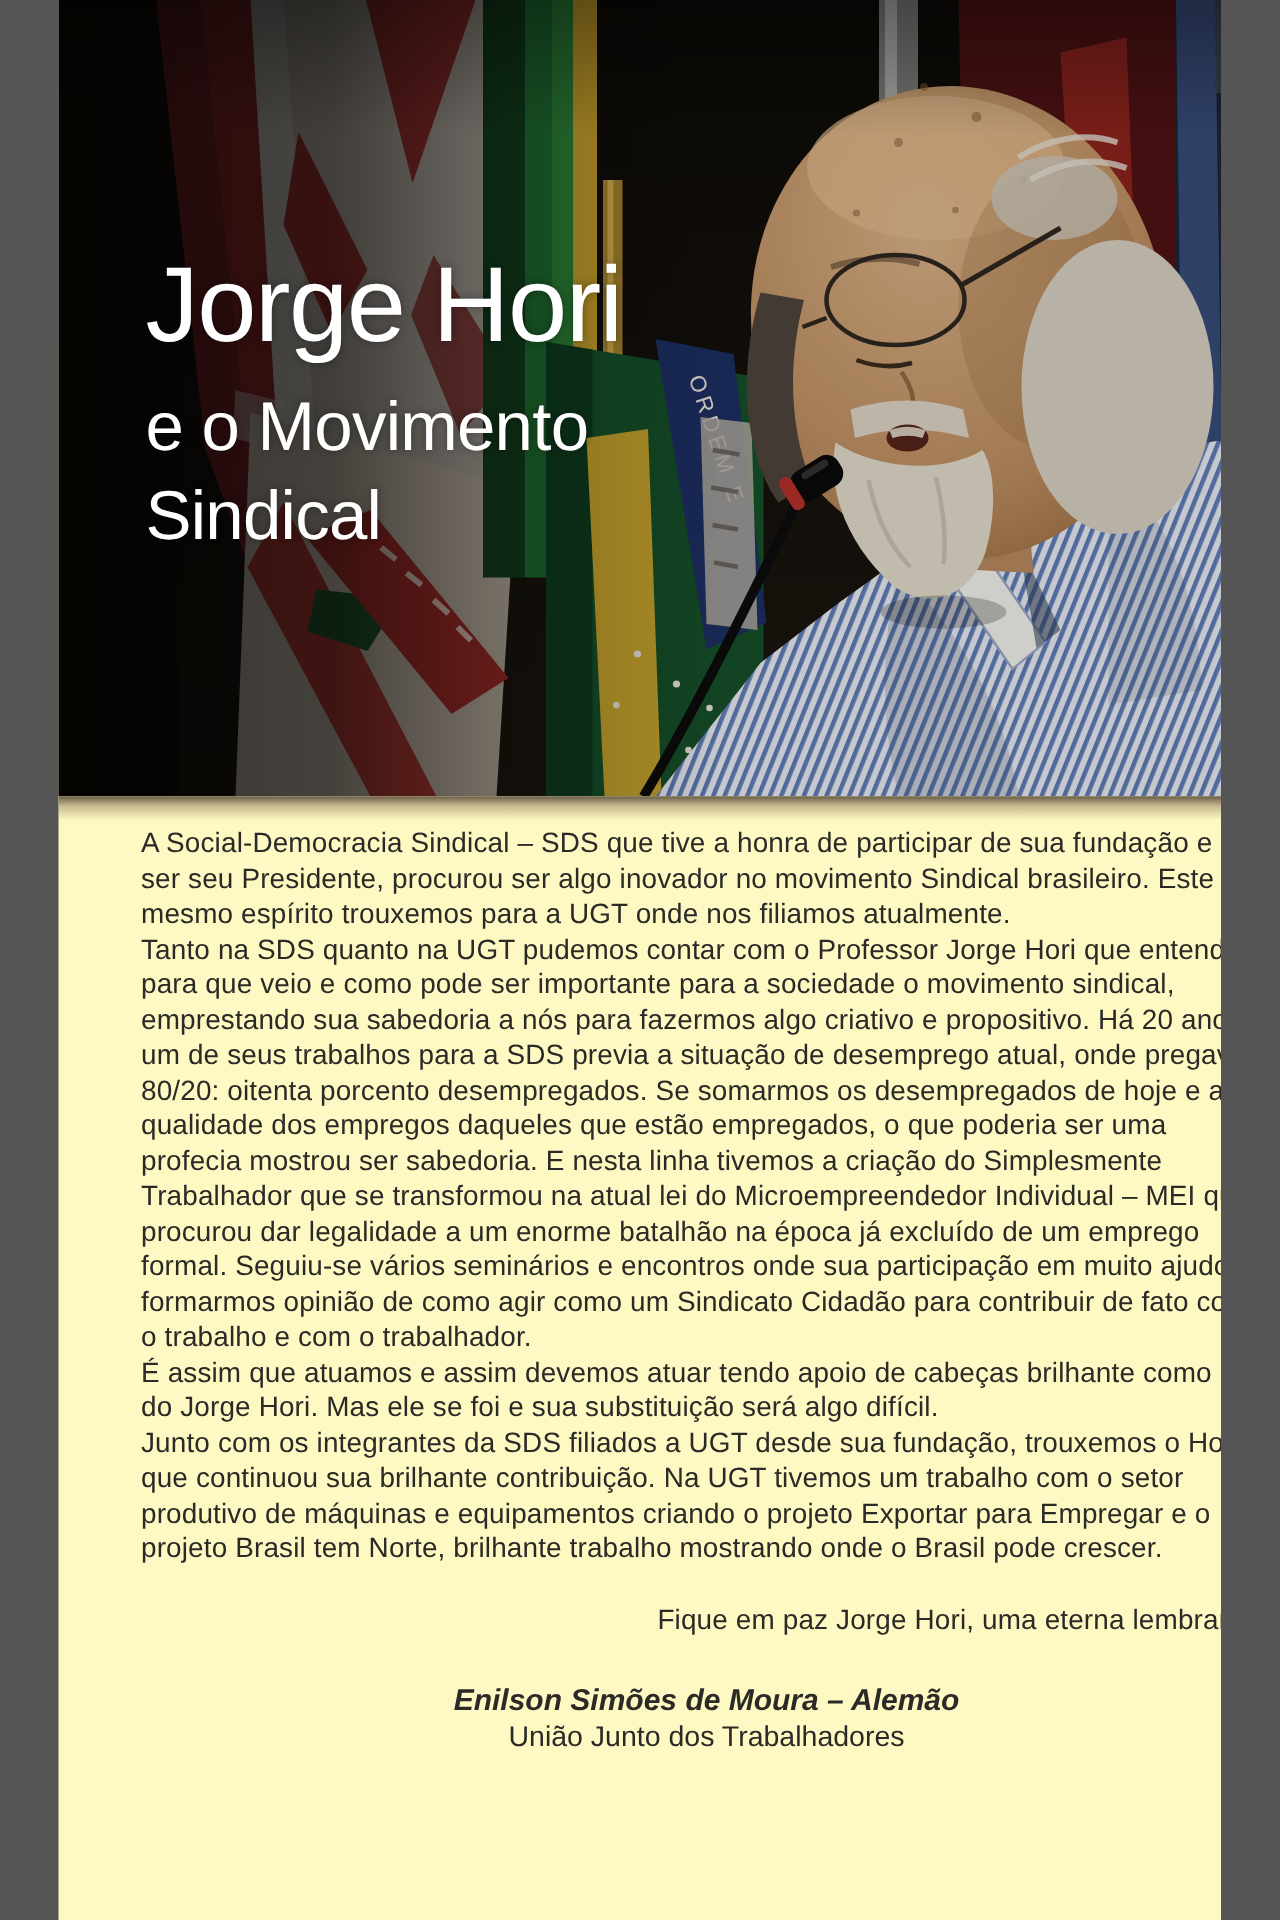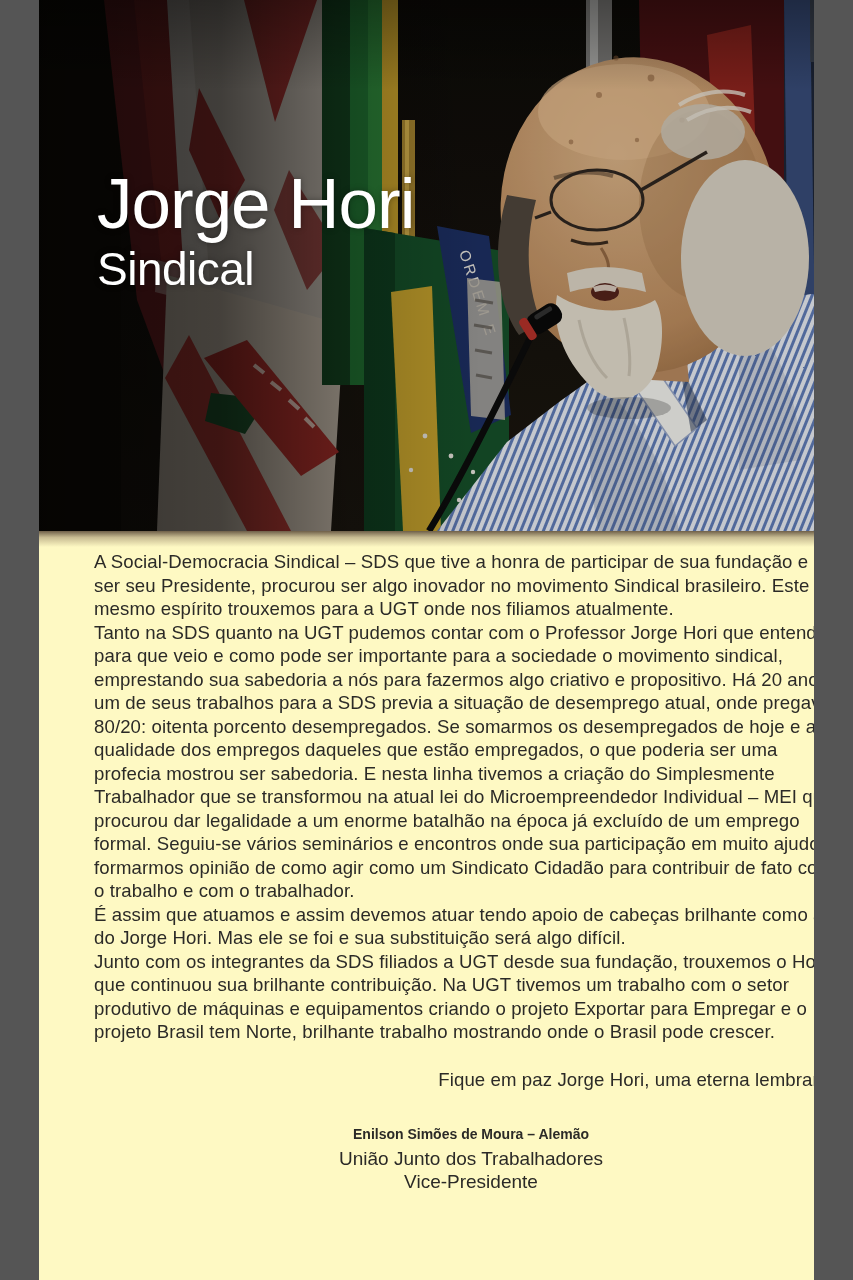--- a/index.html
+++ b/index.html
@@ -54,21 +54,21 @@
   }
   .body-text p{margin:0;}
   .closing-line{margin-top:24px !important;text-align:right;}
   .signature{
     margin-top:32px;
     text-align:center;
     color:#2b2a27;
     font-size:19px;
     line-height:23.5px;
   }
-  .signature .sig-name{font-weight:bold;font-size:14px;}
+  .signature .sig-name{font-weight:bold;font-size:20px;font-style:italic;}
 </style>
 </head>
 <body>
 
 <div class="page">
 
   <div class="hero">
     <svg viewBox="0 0 853 531" aria-hidden="true">
       <defs>
         <linearGradient id="bgGrad" x1="0" y1="0" x2="0" y2="1">
@@ -228,33 +228,33 @@
         </g>
       </g>
 
       <rect width="853" height="531" fill="rgba(0,0,0,0.15)"></rect>
       <rect width="520" height="531" fill="url(#vignette)"></rect>
       <rect width="853" height="90" fill="url(#topShade)"></rect>
     </svg>
 
     <div class="hero-title">
       <div class="t1">Jorge Hori</div>
+      <div class="t2">e o Movimento</div>
       <div class="t2" style="margin-top:2px;">Sindical</div>
     </div>
   </div>
 
   <div class="body-section">
     <div class="body-text">
       <p>A Social-Democracia Sindical – SDS que tive a honra de participar de sua fundação e de ser seu Presidente, procurou ser algo inovador no movimento Sindical brasileiro. Este mesmo espírito trouxemos para a UGT onde nos filiamos atualmente.</p>
       <p>Tanto na SDS quanto na UGT pudemos contar com o Professor Jorge Hori que entendeu para que veio e como pode ser importante para a sociedade o movimento sindical, emprestando sua sabedoria a nós para fazermos algo criativo e propositivo. Há 20 anos um de seus trabalhos para a SDS previa a situação de desemprego atual, onde pregava o 80/20: oitenta porcento desempregados. Se somarmos os desempregados de hoje e a qualidade dos empregos daqueles que estão empregados, o que poderia ser uma profecia mostrou ser sabedoria. E nesta linha tivemos a criação do Simplesmente Trabalhador que se transformou na atual lei do Microempreendedor Individual – MEI que procurou dar legalidade a um enorme batalhão na época já excluído de um emprego formal. Seguiu-se vários seminários e encontros onde sua participação em muito ajudou a formarmos opinião de como agir como um Sindicato Cidadão para contribuir de fato com o trabalho e com o trabalhador.</p>
       <p>É assim que atuamos e assim devemos atuar tendo apoio de cabeças brilhante como a do Jorge Hori. Mas ele se foi e sua substituição será algo difícil.</p>
       <p>Junto com os integrantes da SDS filiados a UGT desde sua fundação, trouxemos o Hori que continuou sua brilhante contribuição. Na UGT tivemos um trabalho com o setor produtivo de máquinas e equipamentos criando o projeto Exportar para Empregar e o projeto Brasil tem Norte, brilhante trabalho mostrando onde o Brasil pode crescer.</p>
       <p class="closing-line">Fique em paz Jorge Hori, uma eterna lembrança.</p>
     </div>
 
     <div class="signature">
       <div class="sig-name">Enilson Simões de Moura – Alemão</div>
       <div>União Junto dos Trabalhadores</div>
-      <div>Vice-Presidente</div>
     </div>
   </div>
 
 </div>
 
 </body></html>

